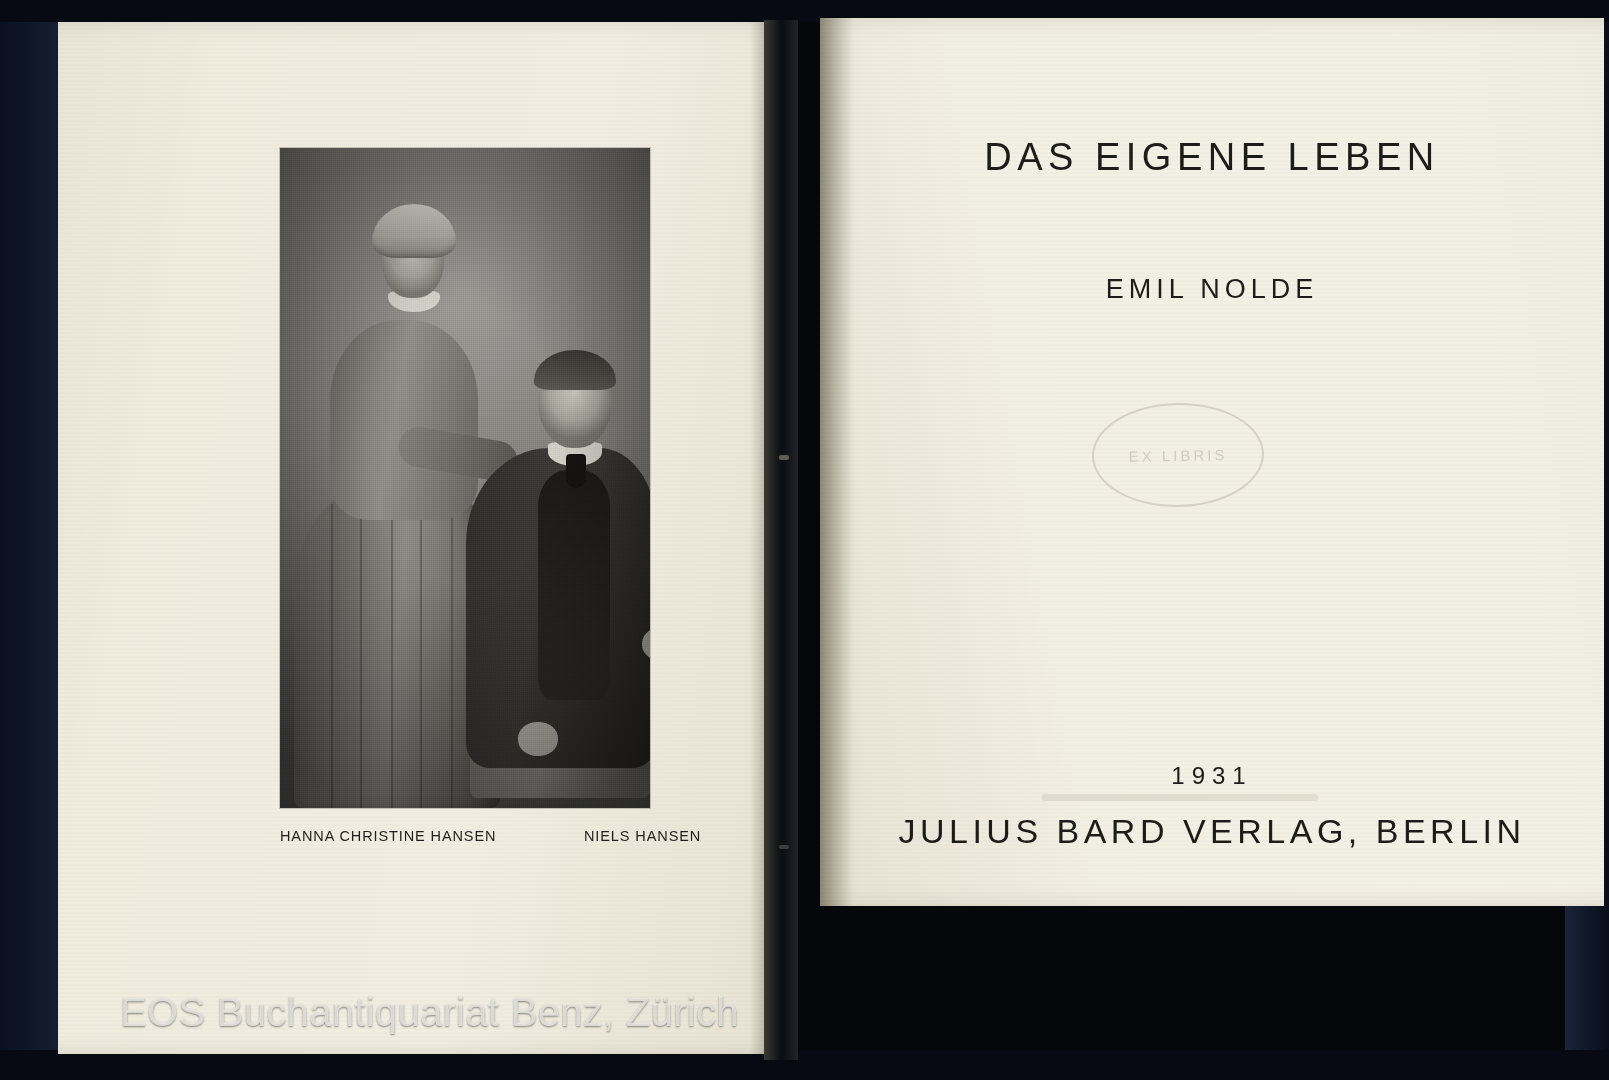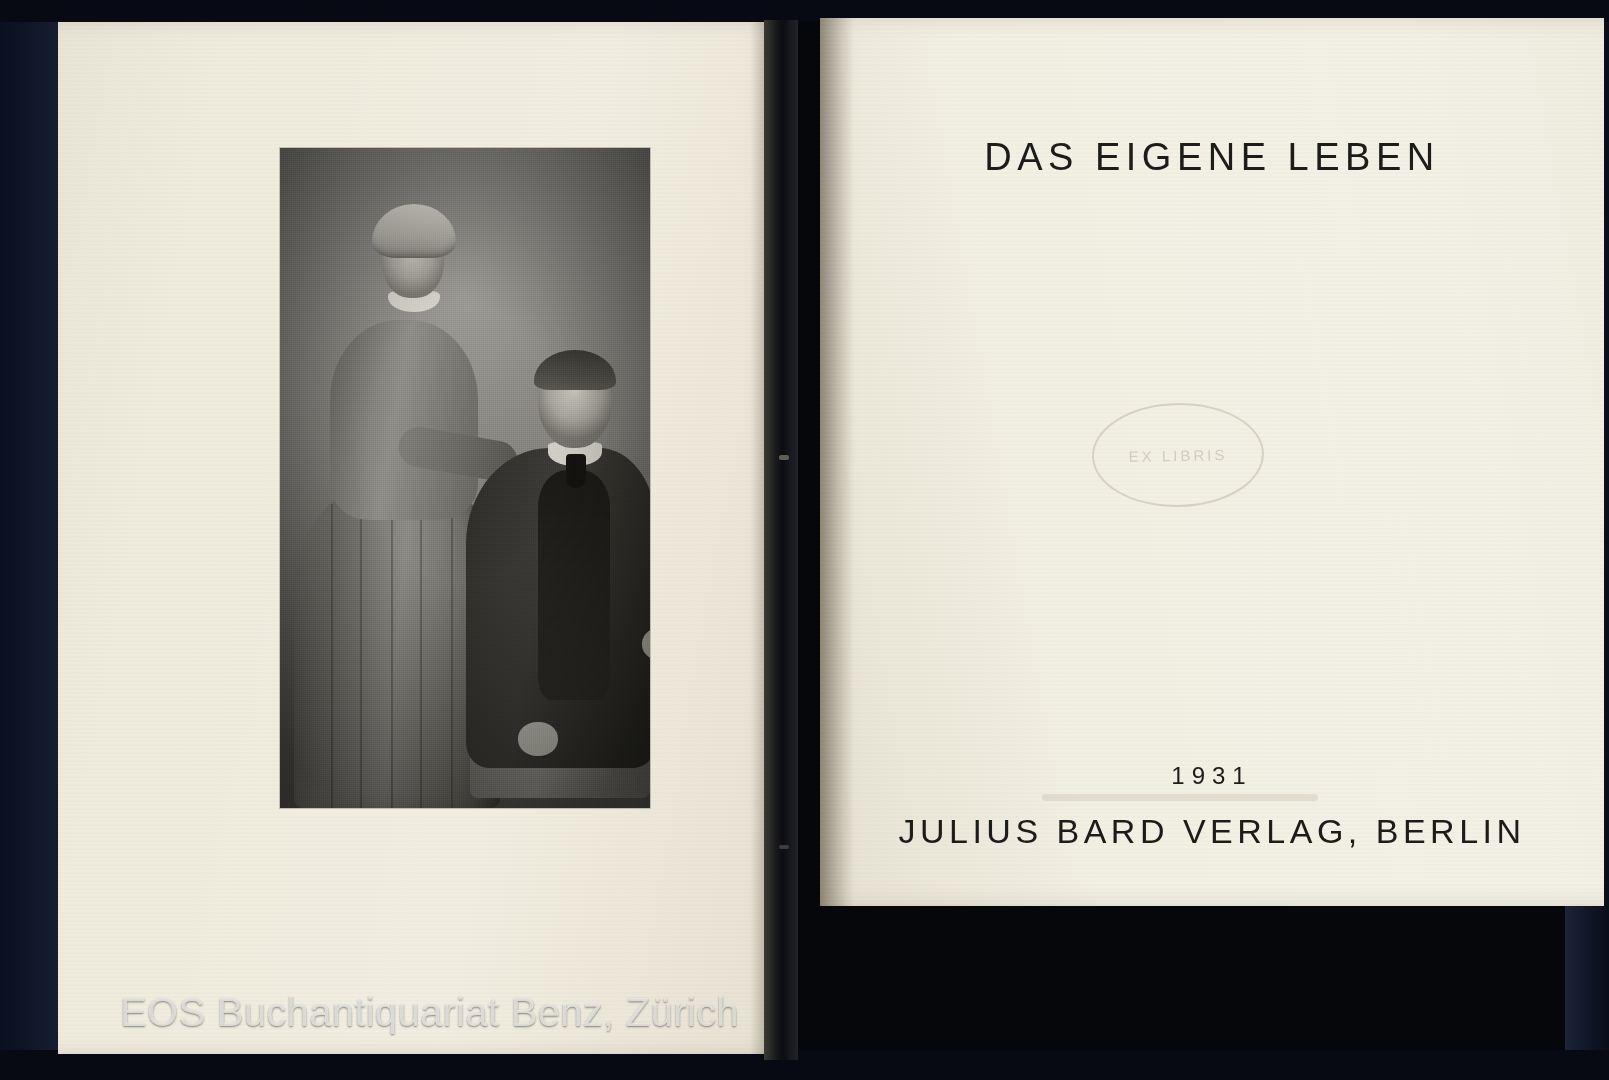--- a/index.html
+++ b/index.html
@@ -465,33 +465,38 @@
       <div class="fig-man-tie"></div>
       <div class="fig-man-head"></div>
       <div class="fig-man-hair"></div>
       <div class="fig-man-hand"></div>
       <div class="fig-man-hand2"></div>
 
       <div class="grain"></div>
       <div class="vignette"></div>
     </div>
 
+    <div class="captions">
+      <div class="caption left">HANNA CHRISTINE HANSEN</div>
+      <div class="caption right">NIELS HANSEN</div>
+    </div>
 
     <div class="watermark">EOS Buchantiquariat Benz, Zürich</div>
   </div>
 
   <div class="gutter"></div>
   <div class="gutter-thread"></div>
   <div class="gutter-thread t2"></div>
 
   <div class="page-right">
     <div class="paper-tex"></div>
 
     <div class="title-block">
       <div class="t-line t-title">DAS EIGENE LEBEN</div>
+      <div class="t-line t-author">EMIL NOLDE</div>
 
       <div class="stamp">EX LIBRIS</div>
 
       <div class="shade-line"></div>
 
       <div class="t-line t-year">1931</div>
       <div class="t-line t-publisher">JULIUS BARD VERLAG, BERLIN</div>
     </div>
   </div>
 

